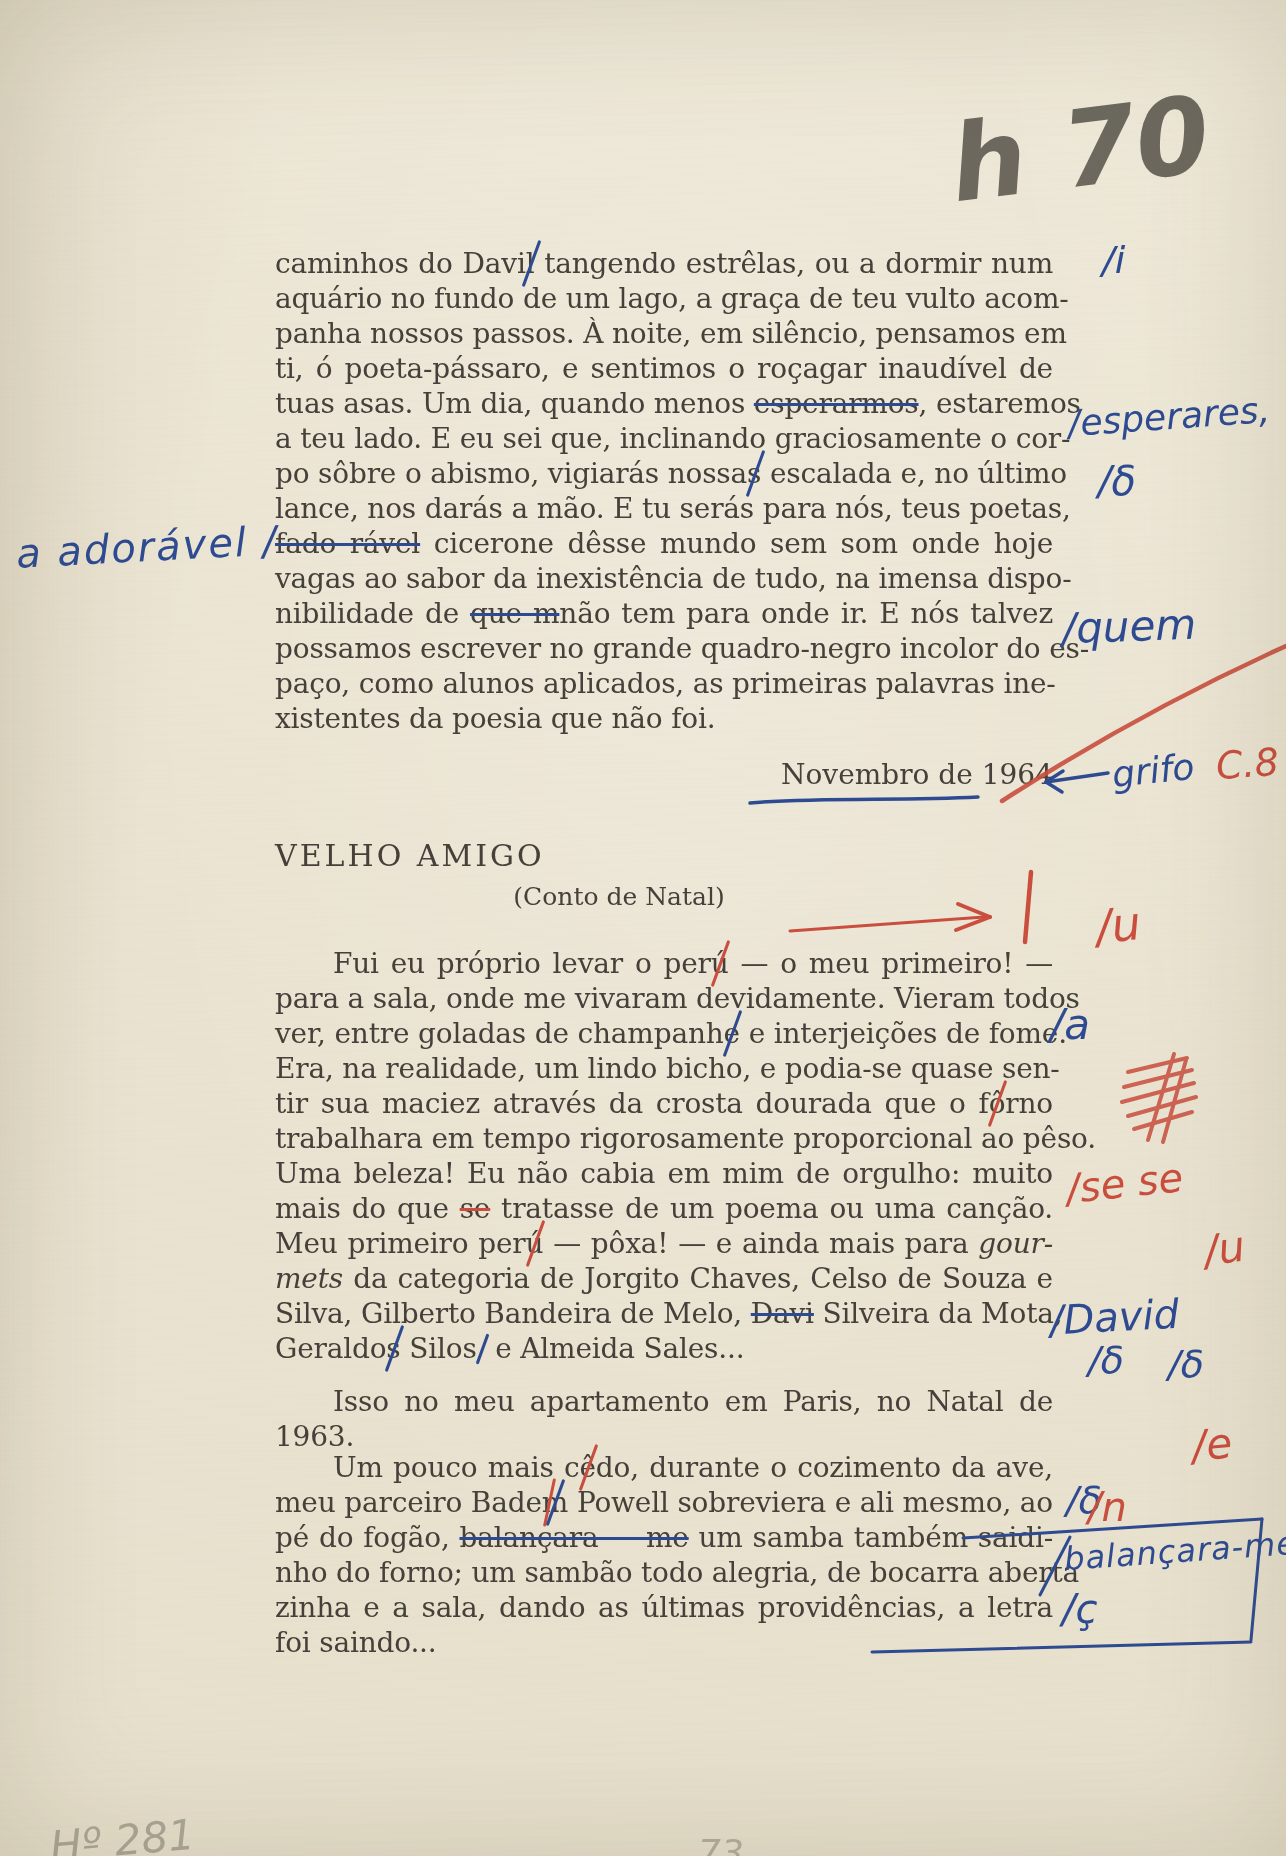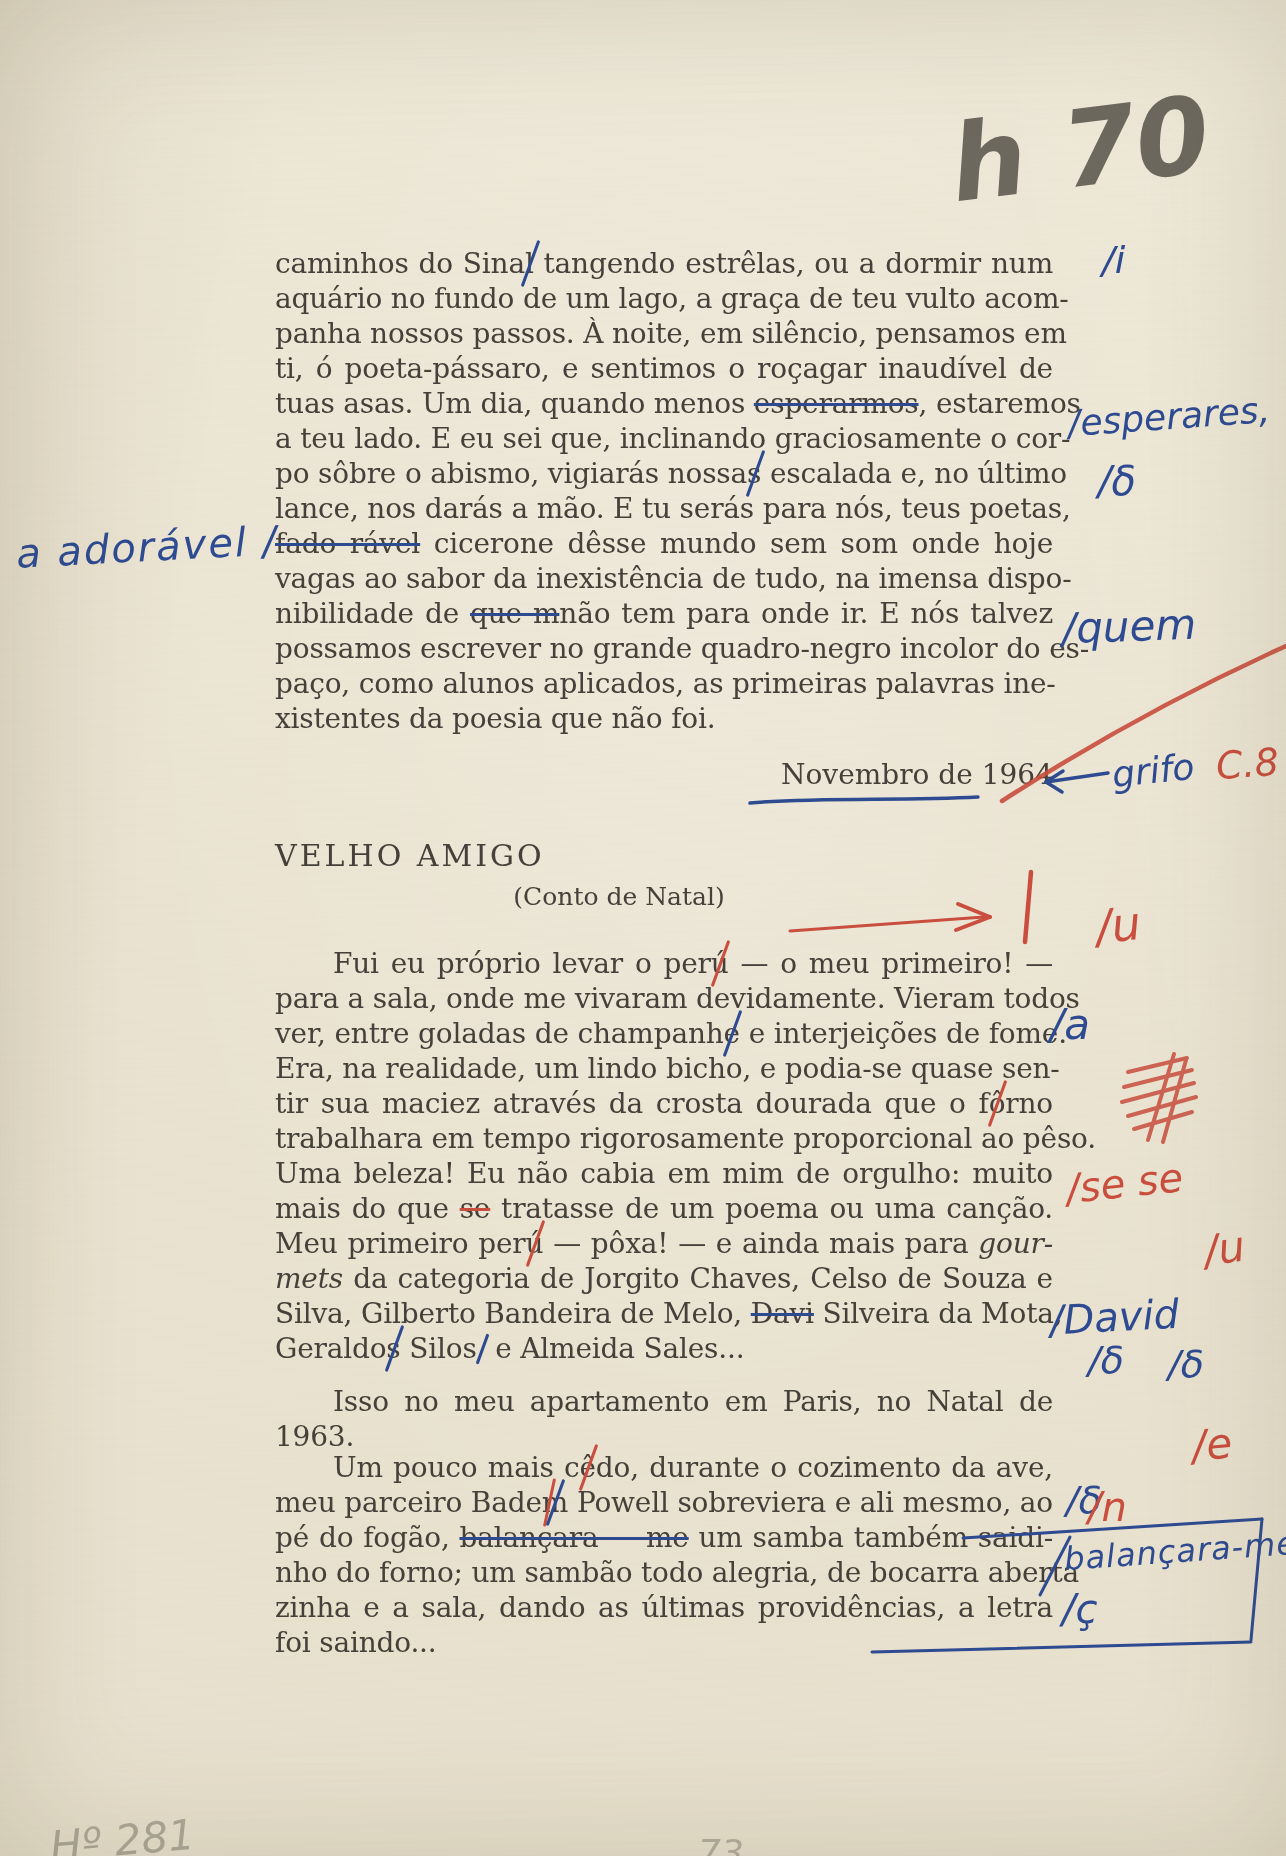--- a/index.html
+++ b/index.html
@@ -88,21 +88,21 @@
 
   svg.marks{position:absolute;left:0;top:0;pointer-events:none;}
 </style>
 </head>
 <body style="background: rgb(234, 227, 209);">
 
 <div class="page"></div>
 <div class="fibers"></div>
 
 <div class="col" id="para-poem">
-    <div class="tline"><span>caminhos do Sina</span><span class="sl sl-b">l</span><span> tangendo estrêlas, ou a dormir num</span></div>
+    <div class="tline"><span>caminhos do Davi</span><span class="sl sl-b">l</span><span> tangendo estrêlas, ou a dormir num</span></div>
     <div class="tline"><span>aquário no fundo de um lago, a graça de teu vulto acom-</span></div>
     <div class="tline"><span>panha nossos passos. À noite, em silêncio, pensamos em</span></div>
     <div class="tline"><span>ti, ó poeta-pássaro, e sentimos o roçagar inaudível de</span></div>
     <div class="tline"><span>tuas asas. Um dia, quando menos </span><span class="st-b">esperarmos</span><span>, estaremos</span></div>
     <div class="tline"><span>a teu lado. E eu sei que, inclinando graciosamente o cor-</span></div>
     <div class="tline"><span>po sôbre o abismo, vigiarás nossa</span><span class="sl sl-b">s</span><span> escalada e, no último</span></div>
     <div class="tline"><span>lance, nos darás a mão. E tu serás para nós, teus poetas,</span></div>
     <div class="tline"><span class="st-b">fado rável</span><span> cicerone dêsse mundo sem som onde hoje</span></div>
     <div class="tline"><span>vagas ao sabor da inexistência de tudo, na imensa dispo-</span></div>
     <div class="tline"><span>nibilidade de </span><span class="st-b">que m</span><span>não tem para onde ir. E nós talvez</span></div>

